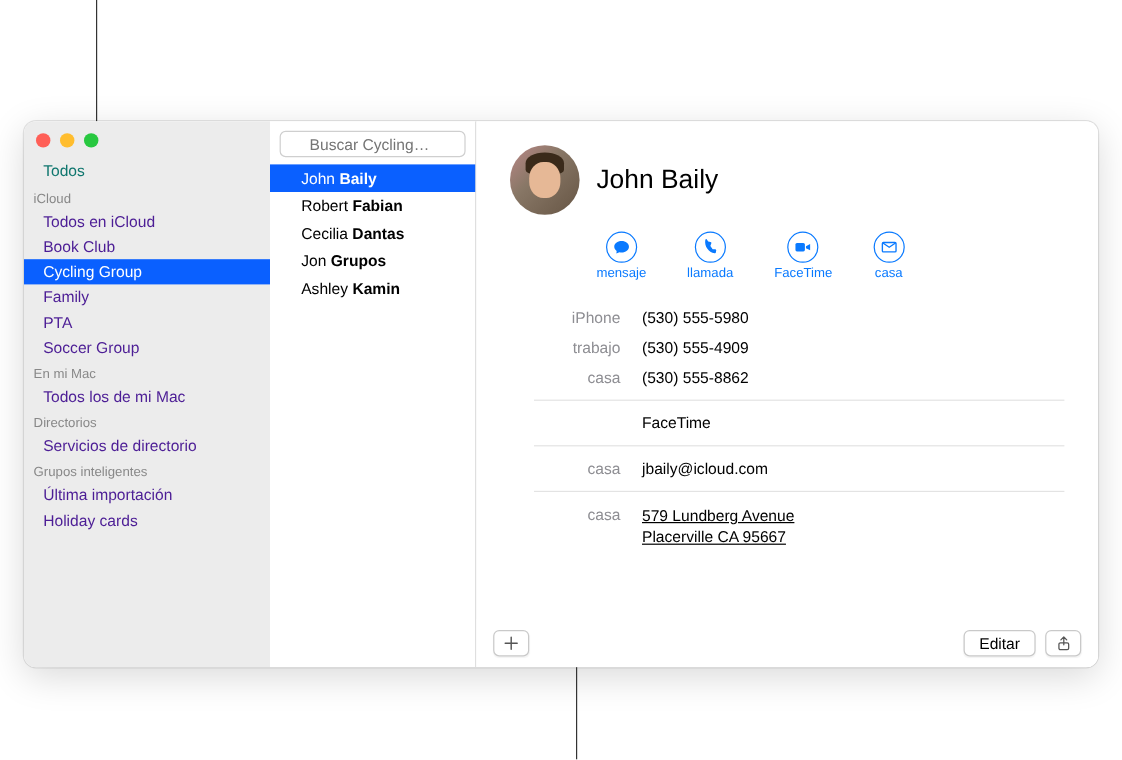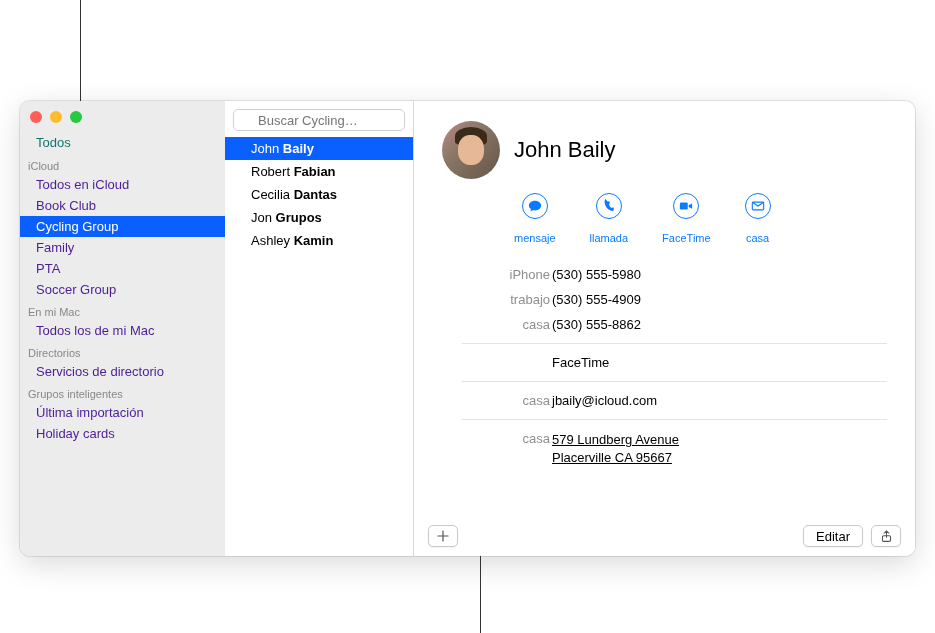--- a/index.html
+++ b/index.html
@@ -80,21 +80,21 @@
       white-space: nowrap;
       overflow: hidden;
       text-overflow: ellipsis;
     }
     .sidebar-item.selected {
       background: #0a60ff;
       color: #fff;
     }
     
     .contact-list {
-      width: 189px;
+      width: 172px;
       border-right: 1px solid #d8d8d8;
       background: #fff;
       padding-top: 8px;
     }
     .search-wrap {
       padding: 0 8px 6px 8px;
     }
     .search-input {
       width: 100%;
       height: 22px;
@@ -178,21 +178,21 @@
     .action-row {
       display: flex;
       gap: 34px;
       margin-left: 72px;
       margin-bottom: 18px;
     }
     .action-btn {
       display: flex;
       flex-direction: column;
       align-items: center;
-      gap: 13px;
+      gap: 3px;
       cursor: default;
     }
     .action-circle {
       width: 26px;
       height: 26px;
       border-radius: 50%;
       border: 1.5px solid #0a7aff;
       display: flex;
       align-items: center;
       justify-content: center;
@@ -207,21 +207,21 @@
     }
     .field-row {
       display: flex;
       padding: 5px 0;
       font-size: 13px;
     }
     .field-label {
       width: 110px;
       text-align: right;
       color: #8e8e93;
-      padding-right: 2px;
+      padding-right: 18px;
       flex-shrink: 0;
     }
     .field-value {
       color: #000;
       flex: 1;
     }
     .field-multiline {
       line-height: 1.4;
       text-decoration: underline;
     }

